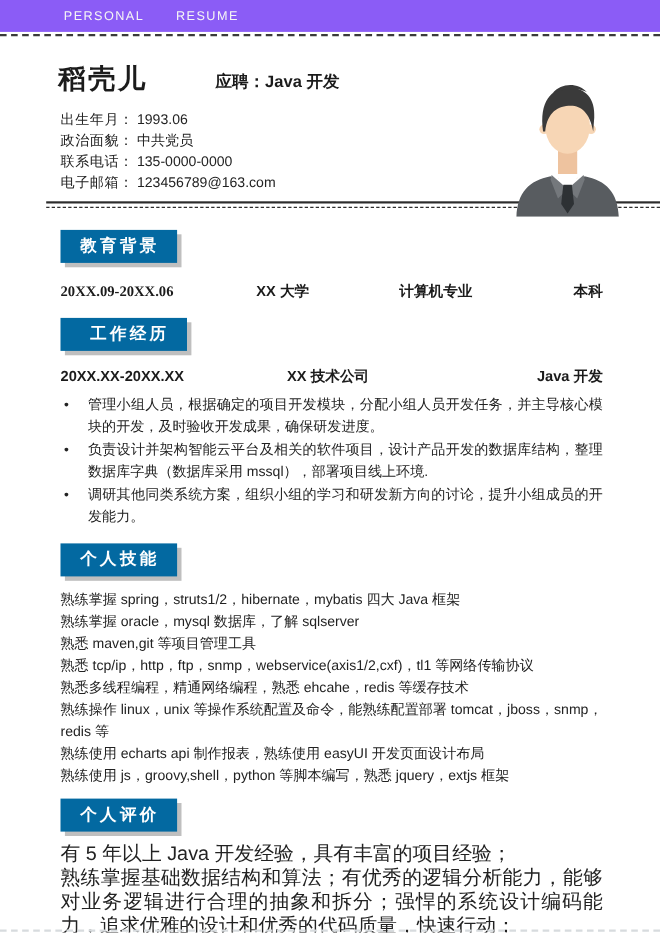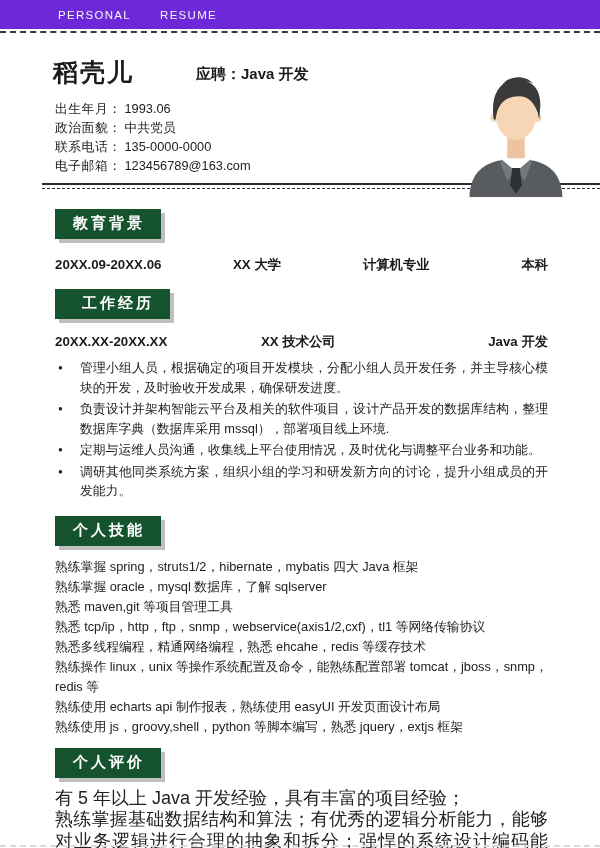--- a/index.html
+++ b/index.html
@@ -1,48 +1,48 @@
 <!DOCTYPE html>
 <html><head>
 <meta charset="utf-8">
 <style>
   html,body{margin:0;padding:0;background:#ffffff;}
   .page{
     position:relative;width:600px;height:848px;background:#ffffff;overflow:hidden;
     font-family:"Liberation Sans","DejaVu Sans",sans-serif;color:#1b1b1b;
   }
   
-  .topbar{height:29px;background:#6d28d9;display:flex;align-items:center;padding-left:58px;gap:29px;box-sizing:border-box;}
+  .topbar{height:29px;background:#8b5cf6;display:flex;align-items:center;padding-left:58px;gap:29px;box-sizing:border-box;}
   .topbar span{color:#f5f5f5;font-size:11.5px;letter-spacing:1.3px;font-weight:500;}
   .top-dash{border-top:2px dashed #3a3a3a;margin-top:2px;}
   
   .content{padding:0 52px 0 55px;position:relative;}
   .name-row{display:flex;align-items:flex-end;margin-top:24px;}
   .name{font-size:25px;font-weight:bold;letter-spacing:2px;line-height:30px;margin-left:-2px;}
   .applying{font-size:15px;font-weight:bold;margin-left:62px;padding-bottom:3px;}
   .info-list{margin-top:12px;}
   .info-row{font-size:12.8px;line-height:19px;color:#222;}
   .info-row .lab{letter-spacing:0.5px;}
   .info-row .val{margin-left:3px;text-align:center;}
   
   .avatar{position:absolute;top:14px;right:-24px;width:112px;height:126px;}
   
   .divider{margin-top:8px;margin-left:-13px;margin-right:-52px;border-top:2px solid #2c2c2c;border-bottom:1px dashed #2c2c2c;height:3px;}
   
-  .section-box{display:inline-block;background:#14532d;color:#ffffff;font-size:15px;font-weight:bold;
+  .section-box{display:inline-block;background:#0369a1;color:#ffffff;font-size:15px;font-weight:bold;
     letter-spacing:3px;padding:5px 16px 6px 18px;box-shadow:4px 4px 0 #bfbfbf;}
   .sec-edu{margin-top:20px;}
   .sec-work{margin-top:15px;padding-left:27px;}
   .sec-skill{margin-top:13px;}
   .sec-eval{margin-top:11px;}
   
   .edu-row,.work-row{display:flex;font-size:13.3px;font-weight:bold;align-items:baseline;}
   .edu-row{margin-top:17px;}
   .work-row{margin-top:14px;}
-  .edu-row .c1{width:178px;}
+  .edu-row .c1{width:178px;font-family:Liberation Serif, serif;}
   .edu-row .c2{width:130px;}
   .edu-row .c3{flex:1;}
   .edu-row .c4{text-align:left;}
   .work-row .c1{width:206px;}
   .work-row .c2{flex:1;}
   .work-row .c3{text-align:right;}
   
   .bullets{list-style:none;margin:7px 0 0;padding:0;}
   .bullets li{position:relative;padding-left:25px;font-size:12.8px;line-height:19.5px;text-align:justify;margin-bottom:2px;color:#222;}
   .bullets li::before{content:"●";position:absolute;left:3px;top:0;font-size:8px;line-height:19.5px;}
@@ -134,21 +134,20 @@
       </div>
     </div>
     <div class="work-row">
       <span class="c1">20XX.XX-20XX.XX</span>
       <span class="c2">XX 技术公司</span>
       <span class="c3">Java 开发</span>
     </div>
     <ul class="bullets">
       <li>管理小组人员，根据确定的项目开发模块，分配小组人员开发任务，并主导核心模块的开发，及时验收开发成果，确保研发进度。</li>
       <li>负责设计并架构智能云平台及相关的软件项目，设计产品开发的数据库结构，整理数据库字典（数据库采用 mssql），部署项目线上环境.</li>
-      <li>定期与运维人员沟通，收集线上平台使用情况，及时优化与调整平台业务和功能。</li>
       <li>调研其他同类系统方案，组织小组的学习和研发新方向的讨论，提升小组成员的开发能力。</li>
     </ul>
 
     <div>
       <div class="section-box sec-skill">
         <span>个人技能</span>
       </div>
     </div>
     <div class="skills">
       <div>熟练掌握 spring，struts1/2，hibernate，mybatis 四大 Java 框架</div>

